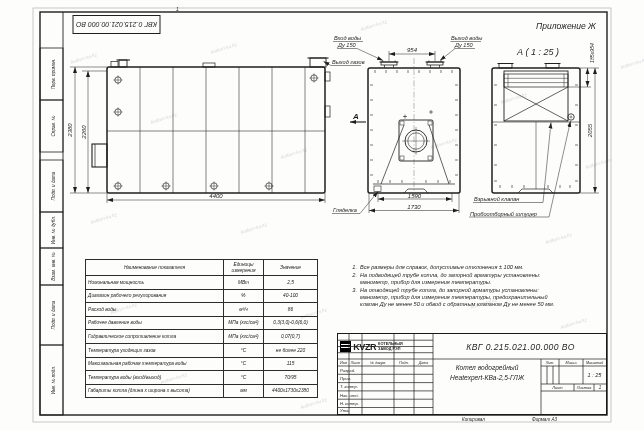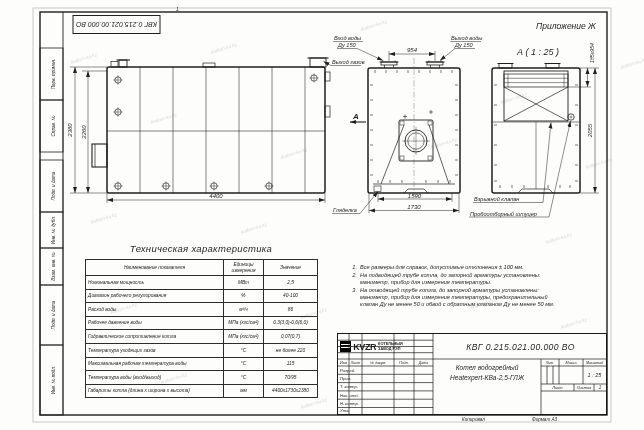--- a/index.html
+++ b/index.html
@@ -243,21 +243,20 @@
       <line x1="543" y1="202.5" x2="551" y2="122.5" marker-end="url(#ar)"></line>
       <line x1="549" y1="217" x2="570.5" y2="121" marker-end="url(#ar)"></line>
     </g>
     <text transform="rotate(-90 592 130.5)" x="592" y="130.5" text-anchor="middle" font-size="6">2055</text>
     <text transform="rotate(-90 593.5 53)" x="593.5" y="53" text-anchor="middle" font-size="5.2">185х954</text>
     <text x="538" y="55" text-anchor="middle" font-size="9">А ( 1 : 25 )</text>
     <text x="474" y="201" font-size="5.6">Взрывной клапан</text>
     <text x="470" y="215.5" font-size="5.6">Пробоотборный штуцер</text>
   </svg>
 
-  <div class="tt-title">Техническая характеристика</div>
   <table class="tt">
     <colgroup>
         <col style="width:138px">
         <col style="width:40px">
         <col style="width:54px">
       </colgroup>
     <tbody>
         <tr class="hr">
       <td>Наименование показателя</td>
       <td>Единицы измерения</td>

